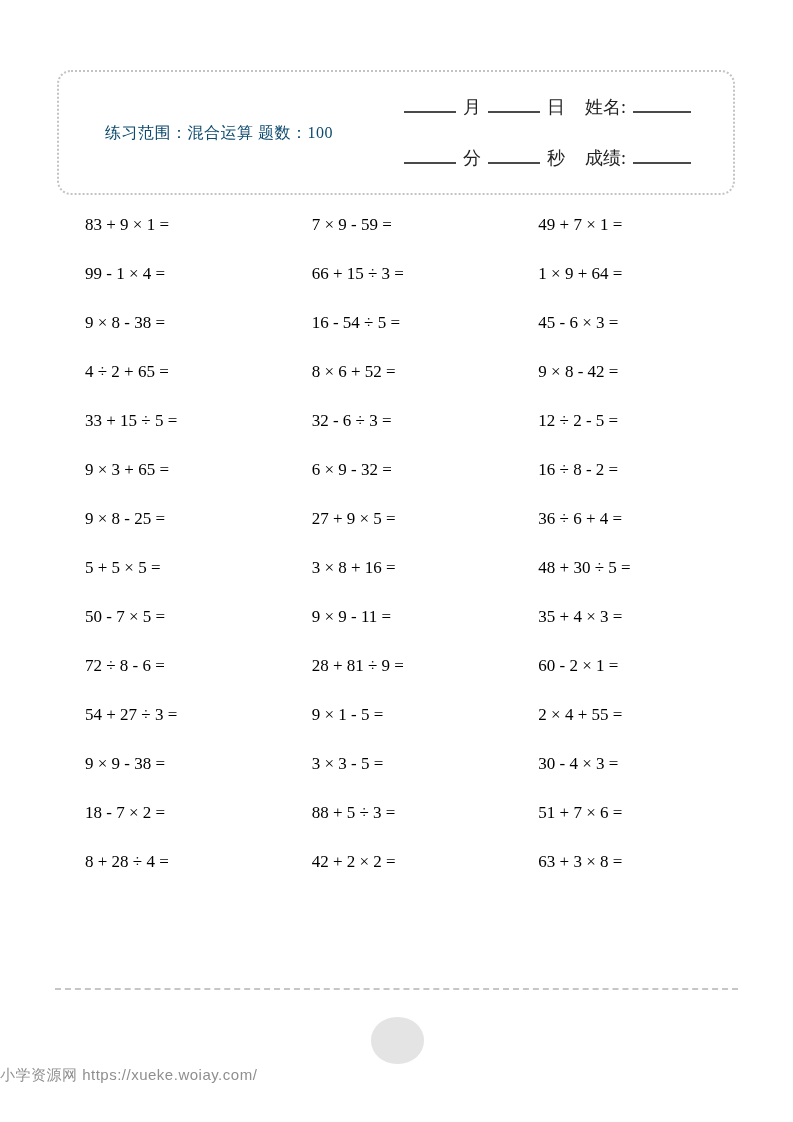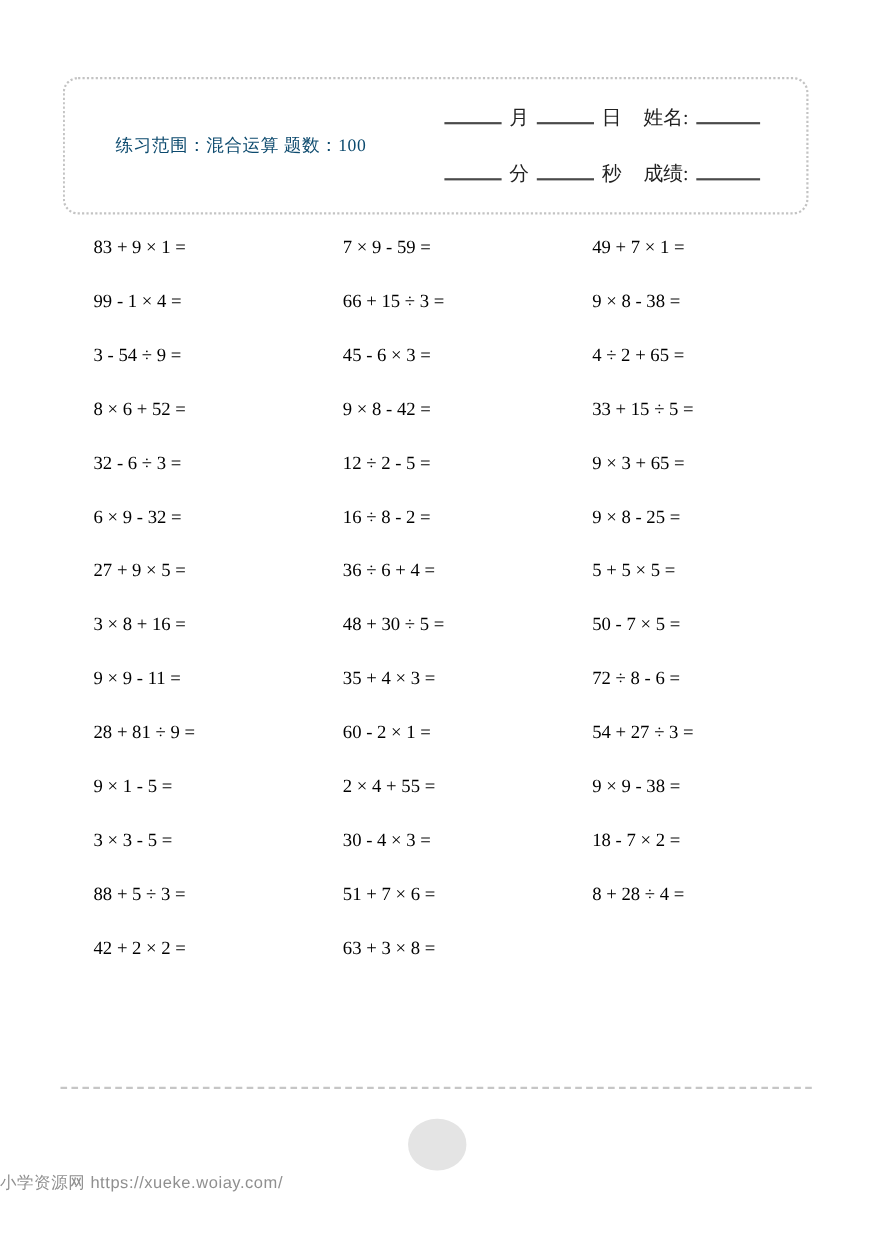--- a/index.html
+++ b/index.html
@@ -109,22 +109,23 @@
       </div>
     </div>
   </div>
 
   <div class="problem-grid">
     <div class="problem">83 + 9 × 1 =</div>
     <div class="problem">7 × 9 - 59 =</div>
     <div class="problem">49 + 7 × 1 =</div>
     <div class="problem">99 - 1 × 4 =</div>
     <div class="problem">66 + 15 ÷ 3 =</div>
+    <div class="problem">1 × 9 + 64 =</div>
     <div class="problem">9 × 8 - 38 =</div>
-    <div class="problem">3 - 54 ÷ 9 =</div>
+    <div class="problem">16 - 54 ÷ 5 =</div>
     <div class="problem">45 - 6 × 3 =</div>
     <div class="problem">4 ÷ 2 + 65 =</div>
     <div class="problem">8 × 6 + 52 =</div>
     <div class="problem">9 × 8 - 42 =</div>
     <div class="problem">33 + 15 ÷ 5 =</div>
     <div class="problem">32 - 6 ÷ 3 =</div>
     <div class="problem">12 ÷ 2 - 5 =</div>
     <div class="problem">9 × 3 + 65 =</div>
     <div class="problem">6 × 9 - 32 =</div>
     <div class="problem">16 ÷ 8 - 2 =</div>

